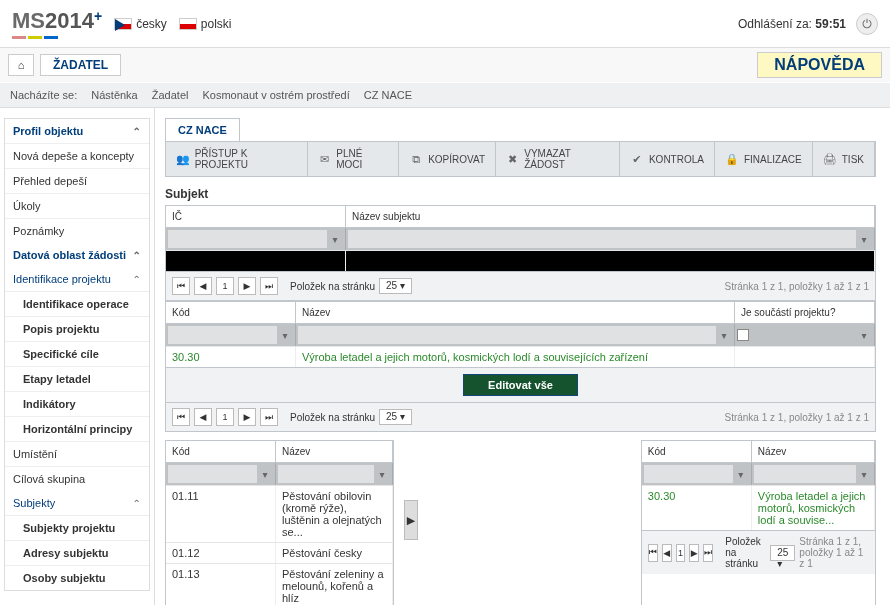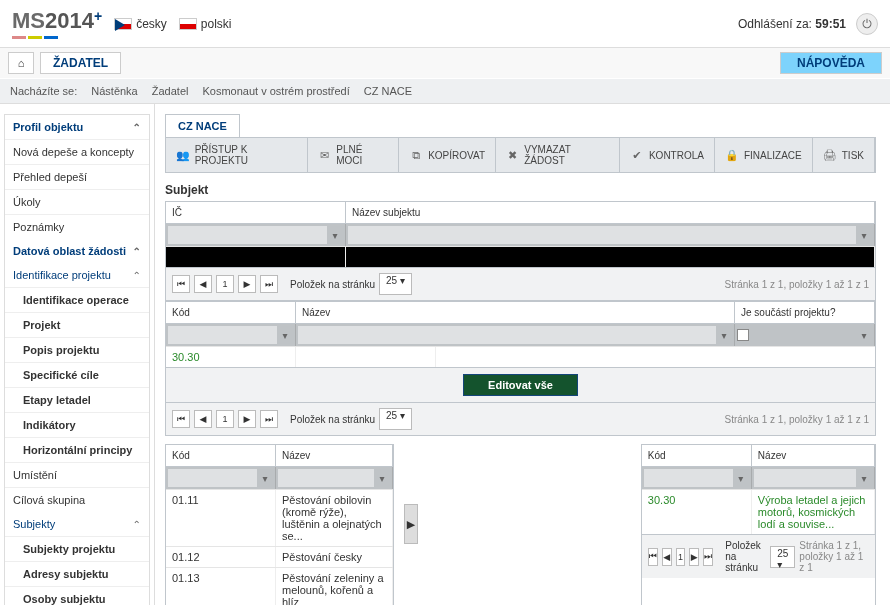--- a/index.html
+++ b/index.html
@@ -13,21 +13,21 @@
 .lang { display: flex; gap: 12px; align-items: center; font-size: 12px; }
 .flag { width: 18px; height: 12px; display: inline-block; margin-right: 4px; vertical-align: middle; border: 1px solid #ccc; }
 .flag.cz { background: linear-gradient(to bottom, #fff 50%, #d00 50%); position: relative; }
 .flag.cz::before { content:""; position:absolute; border-left: 10px solid #003d7a; border-top: 6px solid transparent; border-bottom: 6px solid transparent; }
 .flag.pl { background: linear-gradient(to bottom, #fff 50%, #d00 50%); }
 .header-right { margin-left: auto; display: flex; align-items: center; gap: 10px; font-size: 12px; }
 .power-btn { width: 22px; height: 22px; border-radius: 50%; background: #eee; border: 1px solid #ccc; display: flex; align-items: center; justify-content: center; font-size: 12px; color: #666; }
 .toolbar { display: flex; align-items: center; padding: 4px 8px; border-bottom: 1px solid #fff; background: #f8f8f8; }
 .toolbar .home-btn { width: 26px; height: 22px; border: 1px solid #ccc; background: #fff; display: flex; align-items: center; justify-content: center; margin-right: 6px; }
 .toolbar .zbtn { border: 1px solid #ccc; background: #fff; padding: 3px 12px; color: #003d7a; font-weight: bold; font-size: 12px; }
-.toolbar .help-btn { margin-left: auto; border: 1px solid #ccc; background: #7dd3fc; padding: 3px 16px; color: #003d7a; font-weight: bold; font-size: 12px; }
+.toolbar .help-btn { margin-left: auto; border: 1px solid #ccc; background: #fef9c3; padding: 3px 16px; color: #003d7a; font-weight: bold; font-size: 16px; }
 .crumbs { background: #eef0f2; padding: 6px 10px; color: #888; font-size: 11px; display: flex; gap: 14px; align-items: center; border-bottom: 1px solid #ddd; }
 .crumbs span { color: #555; }
 .main { display: flex; }
 .sidebar { width: 155px; border-right: 1px solid #ddd; padding-top: 10px; }
 .side-sec { border: 1px solid #ddd; margin: 0 4px 0 4px; }
 .side-head { display: flex; justify-content: space-between; align-items: center; padding: 6px 8px; color: #003d7a; font-weight: bold; font-size: 11px; cursor: pointer; }
 .chev { font-size: 10px; color: #666; }
 .side-item { padding: 6px 8px; border-top: 1px solid #eee; font-size: 11px; cursor: pointer; }
 .side-item.sub { padding-left: 18px; font-weight: bold; }
 .content { flex: 1; padding: 10px 14px 10px 10px; }
@@ -43,21 +43,21 @@
 .grid-filter { display: flex; background: #bfc3c6; }
 .grid-filter .fcell { border-right: 1px solid #a8abad; padding: 2px; display: flex; align-items: center; }
 .grid-filter input { width: 100%; background: #dfe1e3; border: none; height: 18px; padding: 0 4px; }
 .funnel { width: 16px; text-align: center; color: #666; font-size: 10px; flex-shrink: 0; }
 .grid-row { display: flex; border-top: 1px solid #e5e5e5; }
 .grid-row .cell { padding: 4px 6px; border-right: 1px solid #eee; font-size: 11px; }
 .grid-row.green .cell { color: #2a8a2a; }
 .redact { background: #000; color: #000; }
 .pager { display: flex; align-items: center; gap: 4px; padding: 5px 6px; background: #f1f2f3; border-top: 1px solid #c0c6cc; font-size: 10px; }
 .pgbtn { width: 18px; height: 18px; border: 1px solid #bbb; background: #fff; display: inline-flex; align-items: center; justify-content: center; font-size: 9px; cursor: pointer; }
-.pgsel { border: 1px solid #bbb; background: #fff; padding: 1px 6px; height: 22px; }
+.pgsel { border: 1px solid #bbb; background: #fff; padding: 1px 6px; height: 16px; }
 .pager-info { margin-left: auto; color: #888; }
 .two-col { display: flex; gap: 10px; }
 .two-col > div { flex: 1; }
 .edit-btn-wrap { text-align: center; padding: 6px; background: #f1f2f3; border-top: 1px solid #c0c6cc; }
 .edit-btn { background: #14532d; color: #fff; border: 1px solid #14457a; padding: 4px 24px; font-weight: bold; font-size: 11px; cursor: pointer; }
 </style>
 </head>
 <body>
 
 <div class="header">
@@ -108,21 +108,20 @@
       <div class="side-item">Poznámky</div>
       <div class="side-head">
           <span>Datová oblast žádosti</span>
           <span class="chev">⌃</span>
         </div>
       <div class="side-head" style="font-weight:normal;color:#003d7a">
           <span>Identifikace projektu</span>
           <span class="chev">⌃</span>
         </div>
       <div class="side-item sub">Identifikace operace</div>
-      <div class="side-item sub">Projekt</div>
       <div class="side-item sub">Popis projektu</div>
       <div class="side-item sub">Specifické cíle</div>
       <div class="side-item sub">Etapy letadel</div>
       <div class="side-item sub">Indikátory</div>
       <div class="side-item sub">Horizontální principy</div>
       <div class="side-item">Umístění</div>
       <div class="side-item">Cílová skupina</div>
       <div class="side-head" style="font-weight:normal;color:#003d7a">
           <span>Subjekty</span>
           <span class="chev">⌃</span>
@@ -216,20 +215,21 @@
             <input style="">
             <span class="funnel">▾</span>
           </div>
         <div class="fcell" style="width:140px;justify-content:center">
             <span style="width:12px;height:12px;border:1px solid #888;background:#fff"></span>
             <span class="funnel" style="margin-left:auto">▾</span>
           </div>
       </div>
       <div class="grid-row green">
         <div class="cell" style="width:130px">30.30</div>
+        <div class="cell" style="flex:1">Výroba letadel a jejich motorů, kosmických lodí a souvisejících zařízení</div>
         <div class="cell" style="width:140px"></div>
       </div>
       <div class="edit-btn-wrap"><button class="edit-btn">Editovat vše</button></div>
       <div class="pager">
         <span class="pgbtn">⏮</span>
         <span class="pgbtn">◀</span>
         <span class="pgbtn">1</span>
         <span class="pgbtn">▶</span>
         <span class="pgbtn">⏭</span>
         <span style="margin-left:8px">Položek na stránku</span>

